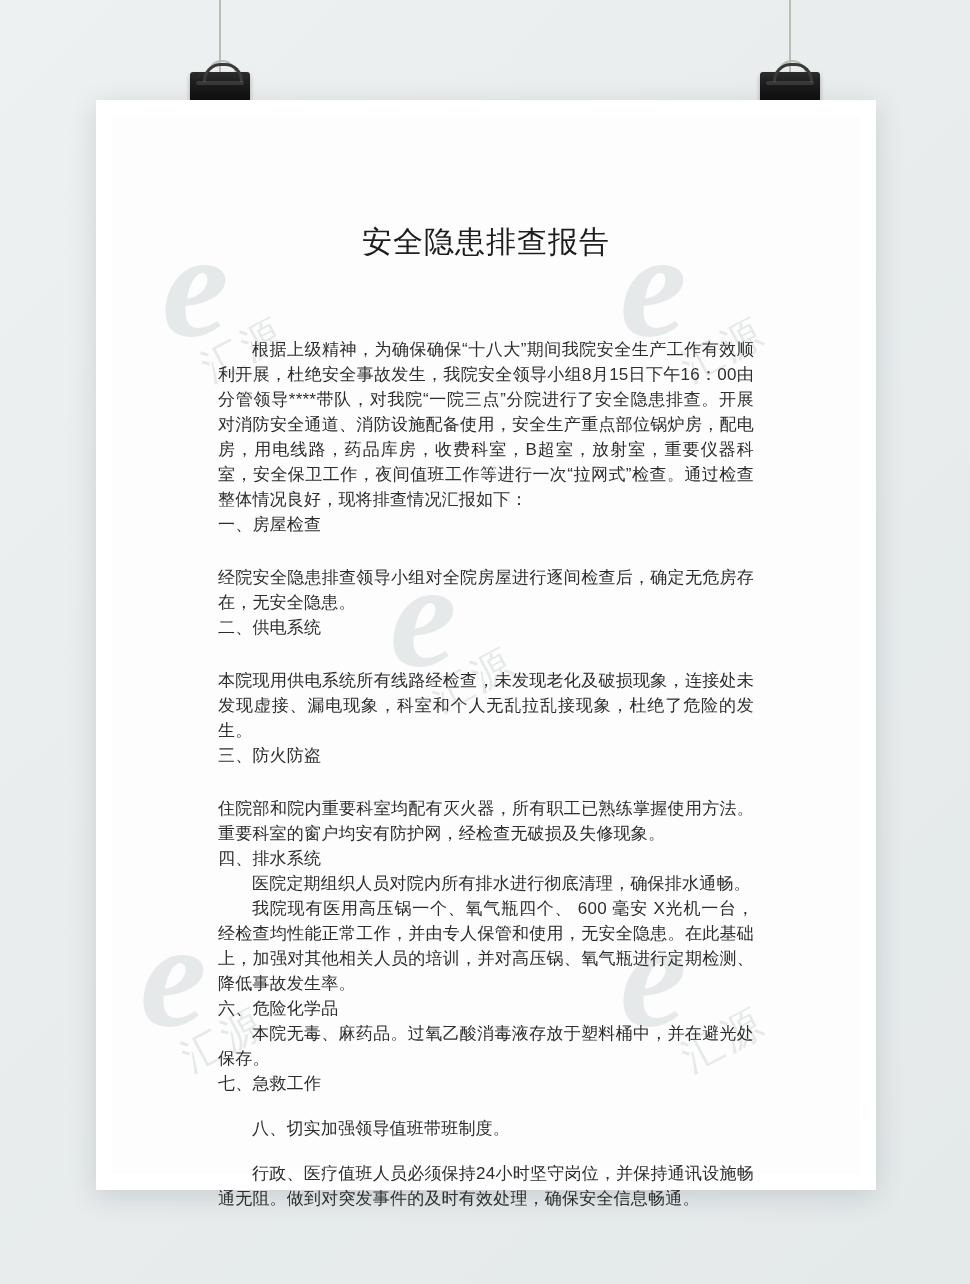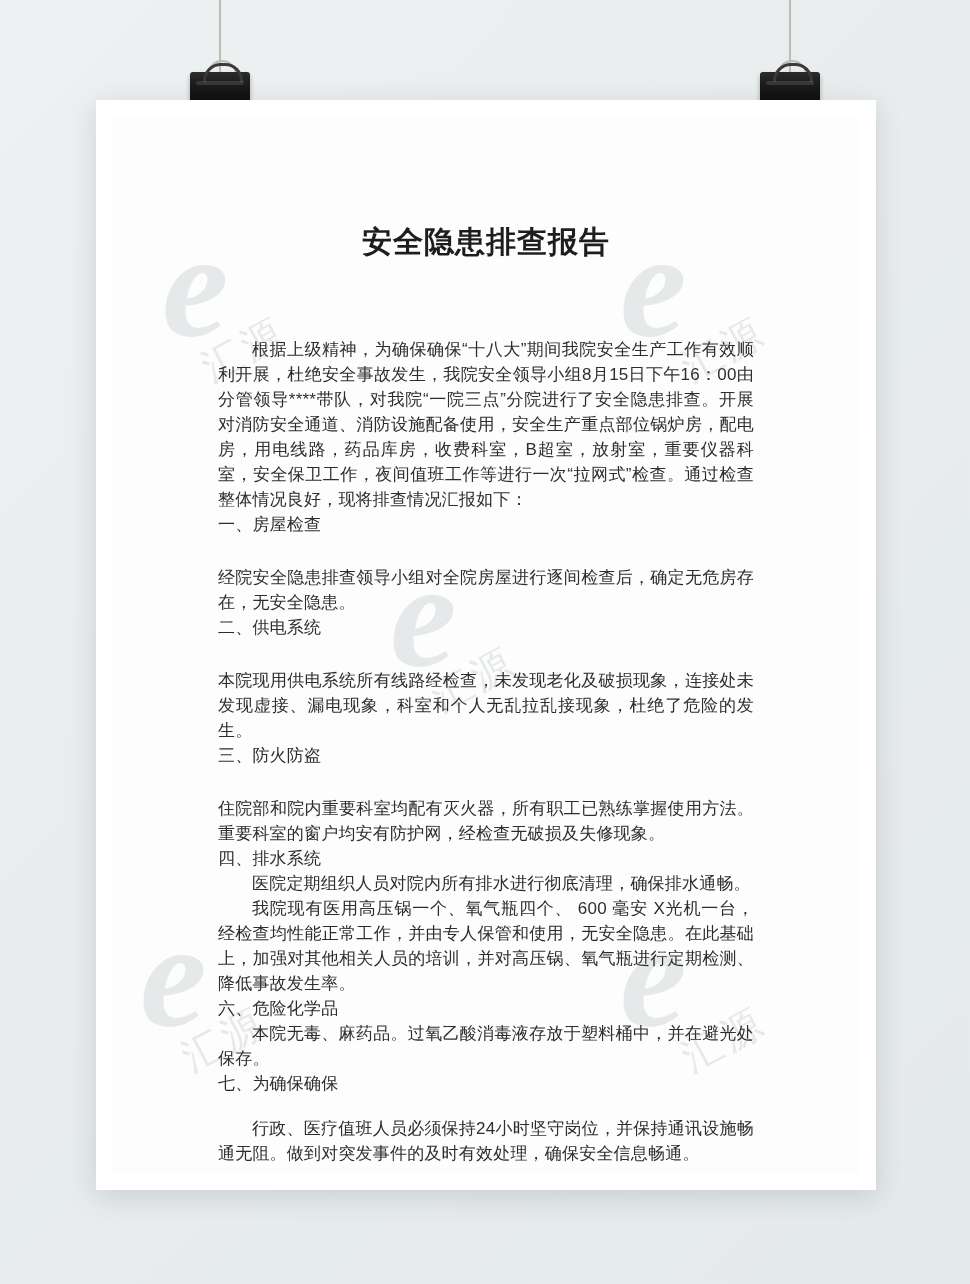--- a/index.html
+++ b/index.html
@@ -115,21 +115,21 @@
   .doc {
     position: absolute;
     left: 218px;
     top: 222px;
     width: 536px;
     z-index: 5;
   }
   .doc-title {
     text-align: center;
     font-size: 30px;
-    font-weight: bold;
+    font-weight: normal;
     color: #1d1d1d;
     letter-spacing: 1px;
     margin: 0 0 74px 0;
     font-family: "Liberation Sans", sans-serif;
   }
   .para {
     font-size: 17px;
     line-height: 25px;
     color: #2d2d2d;
     margin: 0;
@@ -172,16 +172,17 @@
       <p class="para gap-s">经院安全隐患排查领导小组对全院房屋进行逐间检查后，确定无危房存在，无安全隐患。</p>
       <p class="para">二、供电系统</p>
       <p class="para gap-s">本院现用供电系统所有线路经检查，未发现老化及破损现象，连接处未发现虚接、漏电现象，科室和个人无乱拉乱接现象，杜绝了危险的发生。</p>
       <p class="para">三、防火防盗</p>
       <p class="para gap-s">住院部和院内重要科室均配有灭火器，所有职工已熟练掌握使用方法。重要科室的窗户均安有防护网，经检查无破损及失修现象。</p>
       <p class="para">四、排水系统</p>
       <p class="para indent2">医院定期组织人员对院内所有排水进行彻底清理，确保排水通畅。</p>
       <p class="para indent2">我院现有医用高压锅一个、氧气瓶四个、 600 毫安 X光机一台，经检查均性能正常工作，并由专人保管和使用，无安全隐患。在此基础上，加强对其他相关人员的培训，并对高压锅、氧气瓶进行定期检测、降低事故发生率。</p>
       <p class="para">六、危险化学品</p>
       <p class="para indent2">本院无毒、麻药品。过氧乙酸消毒液存放于塑料桶中，并在避光处保存。</p>
-      <p class="para">七、为确保确保</p>
+      <p class="para">七、急救工作</p>
+      <p class="para indent2 gap-m">八、切实加强领导值班带班制度。</p>
       <p class="para indent2 gap-m">行政、医疗值班人员必须保持24小时坚守岗位，并保持通讯设施畅通无阻。做到对突发事件的及时有效处理，确保安全信息畅通。</p>
     </div>
 </div>
 
 </body></html>

